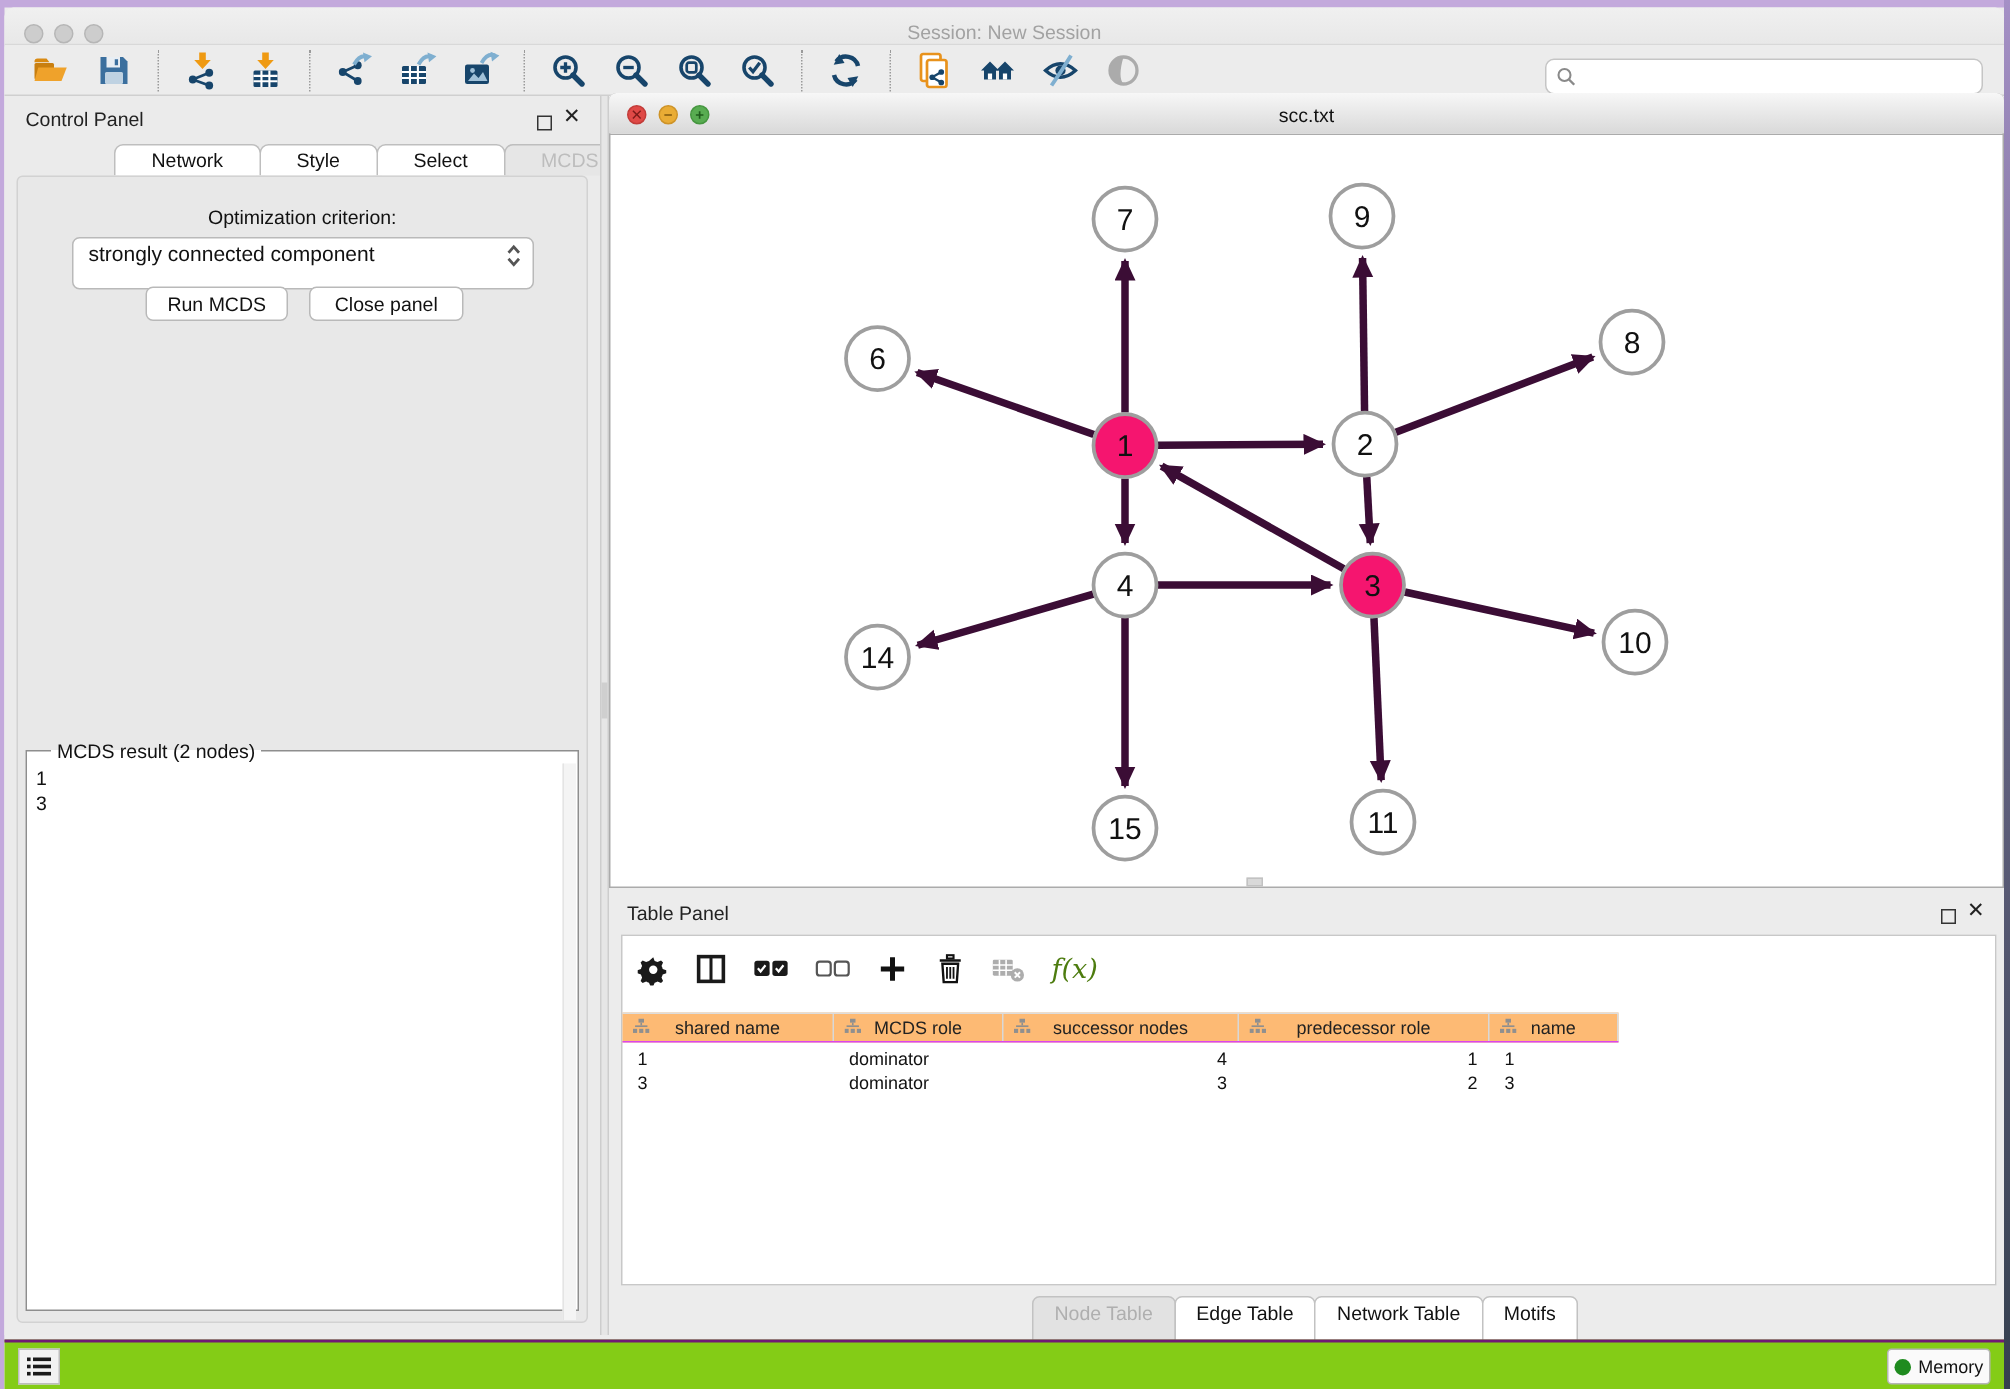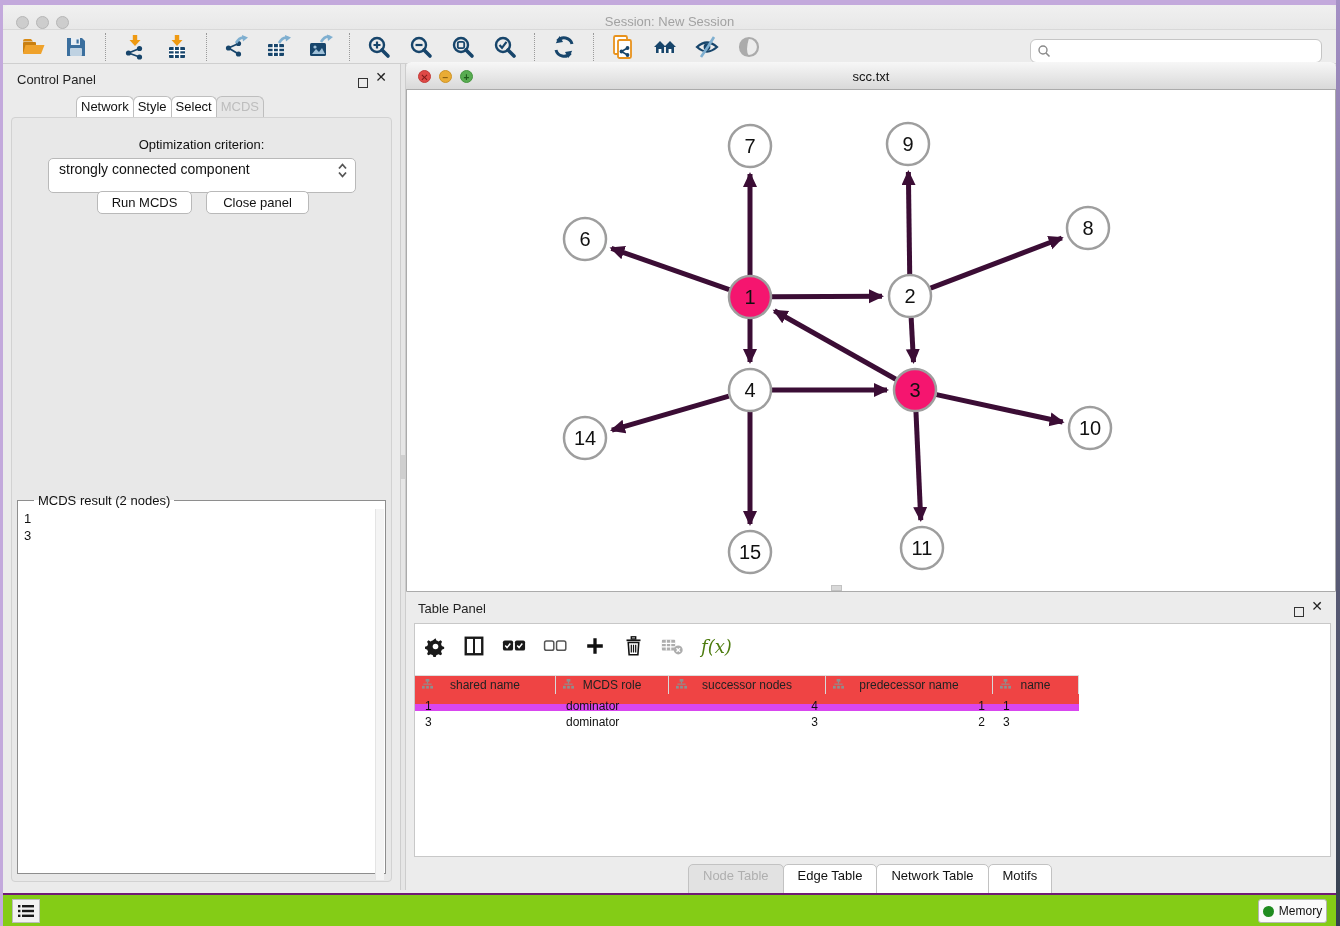--- a/index.html
+++ b/index.html
@@ -28,21 +28,21 @@
   #search-wrap { right:14px; top:8px; width:292px; height:24px; position:absolute; }
   #search-input { width:100%; height:100%; border:1px solid #C5C5C5; border-radius:6px; background:#FFF; padding-left:26px; font-size:13px; outline:none; }
   #search-icon { position:absolute; left:7px; top:5px; }
 
   
   #control-panel { left:3px; top:64px; width:397px; height:826px; background:#EBEBEB; }
   #cp-title { left:14px; top:8px; font-size:13px; color:#222; }
   .float-icon { width:10px; height:10px; border:1.5px solid #333; display:inline-block; }
   .close-icon { font-size:14px; font-weight:bold; color:#222; line-height:10px; }
   #cp-tabs { left:74px; top:32px; display:flex; }
-  .ctab { height:21px; padding:0 4px; font-size:13px; line-height:20px; background:#FFF; color:#111; border:1px solid #BEBEBE; border-bottom:none; border-radius:6px 6px 0 0; margin-left:-1px; }
+  .ctab { height:21px; padding:0 24px; font-size:13px; line-height:20px; background:#FFF; color:#111; border:1px solid #BEBEBE; border-bottom:none; border-radius:6px 6px 0 0; margin-left:-1px; }
   .ctab.active { background:#E6E6E6; color:#BDBDBD; }
   #cp-body { left:8px; top:53px; width:381px; height:765px; background:#E8E8E8; border:1px solid #D2D2D2; border-radius:4px; }
   #opt-label { left:0; top:73px; width:397px; text-align:center; font-size:13px; color:#111; }
   #opt-select { left:45px; top:94px; width:308px; height:35px; background:#FFF; border:1px solid #B9B9B9; border-radius:5px; font-size:14px; line-height:21px; padding-left:10px; color:#111; }
   #opt-stepper { right:7px; top:3px; position:absolute; }
   .cp-btn { top:127px; height:23px; background:#FFF; border:1px solid #B9B9B9; border-radius:5px; font-size:13px; text-align:center; line-height:21px; color:#111; }
   #run-btn { left:94px; width:95px; }
   #closep-btn { left:203px; width:103px; }
   #result-box { left:14px; top:429px; width:369px; height:381px; position:absolute; border:1px solid #8E8E8E; background:#FFF; }
   #result-legend { font-size:13px; color:#111; padding:0 4px; margin-left:16px; }
@@ -66,21 +66,21 @@
   #net-hscroll { left:831px; top:585px; width:11px; height:6px; background:#D9D9D9; border:1px solid #C2C2C2; }
 
   
   #table-panel { left:406px; top:592px; width:930px; height:298px; background:#ECECEC; }
   #tp-title { left:12px; top:9px; position:absolute; font-size:13px; color:#222; }
   #tp-float { right:32px; top:11px; position:absolute; }
   #tp-close { right:13px; top:9px; position:absolute; }
   #tp-inner { left:8px; top:31px; position:absolute; width:917px; height:234px; background:#FFF; border:1px solid #C8C8C8; }
   #tp-toolbar { left:10px; top:8px; position:absolute; display:flex; align-items:center; gap:17px; height:28px; }
   #fx-label { font-family:"DejaVu Serif",serif; font-style:italic; font-size:18px; color:#4d7c0f; }
-  #tbl-header { left:0; top:51px; position:absolute; height:36px; width:664px; background:#ef4444; border-top:1px solid #DDD; border-bottom:7px solid #d946ef; }
+  #tbl-header { left:0; top:51px; position:absolute; height:20px; width:664px; background:#fdba74; border-top:1px solid #DDD; border-bottom:1px solid #d946ef; }
   .th { position:absolute; top:0; height:18px; border-right:1px solid #D8D8D8; font-size:12px; color:#222; text-align:center; line-height:18px; }
   .th .oc { position:absolute; left:7px; top:3px; }
   .tr { position:absolute; height:16px; width:664px; }
   .td { position:absolute; top:0; height:16px; font-size:12px; color:#111; line-height:16px; }
   .td.r { text-align:right; }
   #tp-tabs { left:283px; top:272px; position:absolute; display:flex; }
   .ttab { height:36px; padding:0 14px; font-size:13px; line-height:22px; background:#FFF; color:#111; border:1px solid #C2C2C2; border-radius:5px; margin-left:-1px; }
   .ttab.active { background:#E2E2E2; color:#AFAFAF; }
 
   
@@ -407,21 +407,21 @@
           </svg><span>successor nodes</span></div>
         <div class="th" style="left: 411px; width: 167px;"><svg class="oc" width="11" height="11" viewBox="0 0 12 12">
             <g fill="#8F8F8F">
               <rect x="4" y="0" width="4" height="3"></rect>
               <rect x="5.4" y="3" width="1.2" height="2"></rect>
               <rect x="1.5" y="5" width="9" height="1.2"></rect>
               <rect x="0" y="7.5" width="3" height="3"></rect>
               <rect x="4.5" y="7.5" width="3" height="3"></rect>
               <rect x="9" y="7.5" width="3" height="3"></rect>
             </g>
-          </svg><span>predecessor name</span></div>
+          </svg><span>predecessor role</span></div>
         <div class="th" style="left: 578px; width: 86px;"><svg class="oc" width="11" height="11" viewBox="0 0 12 12">
             <g fill="#8F8F8F">
               <rect x="4" y="0" width="4" height="3"></rect>
               <rect x="5.4" y="3" width="1.2" height="2"></rect>
               <rect x="1.5" y="5" width="9" height="1.2"></rect>
               <rect x="0" y="7.5" width="3" height="3"></rect>
               <rect x="4.5" y="7.5" width="3" height="3"></rect>
               <rect x="9" y="7.5" width="3" height="3"></rect>
             </g>
           </svg><span>name</span></div>

